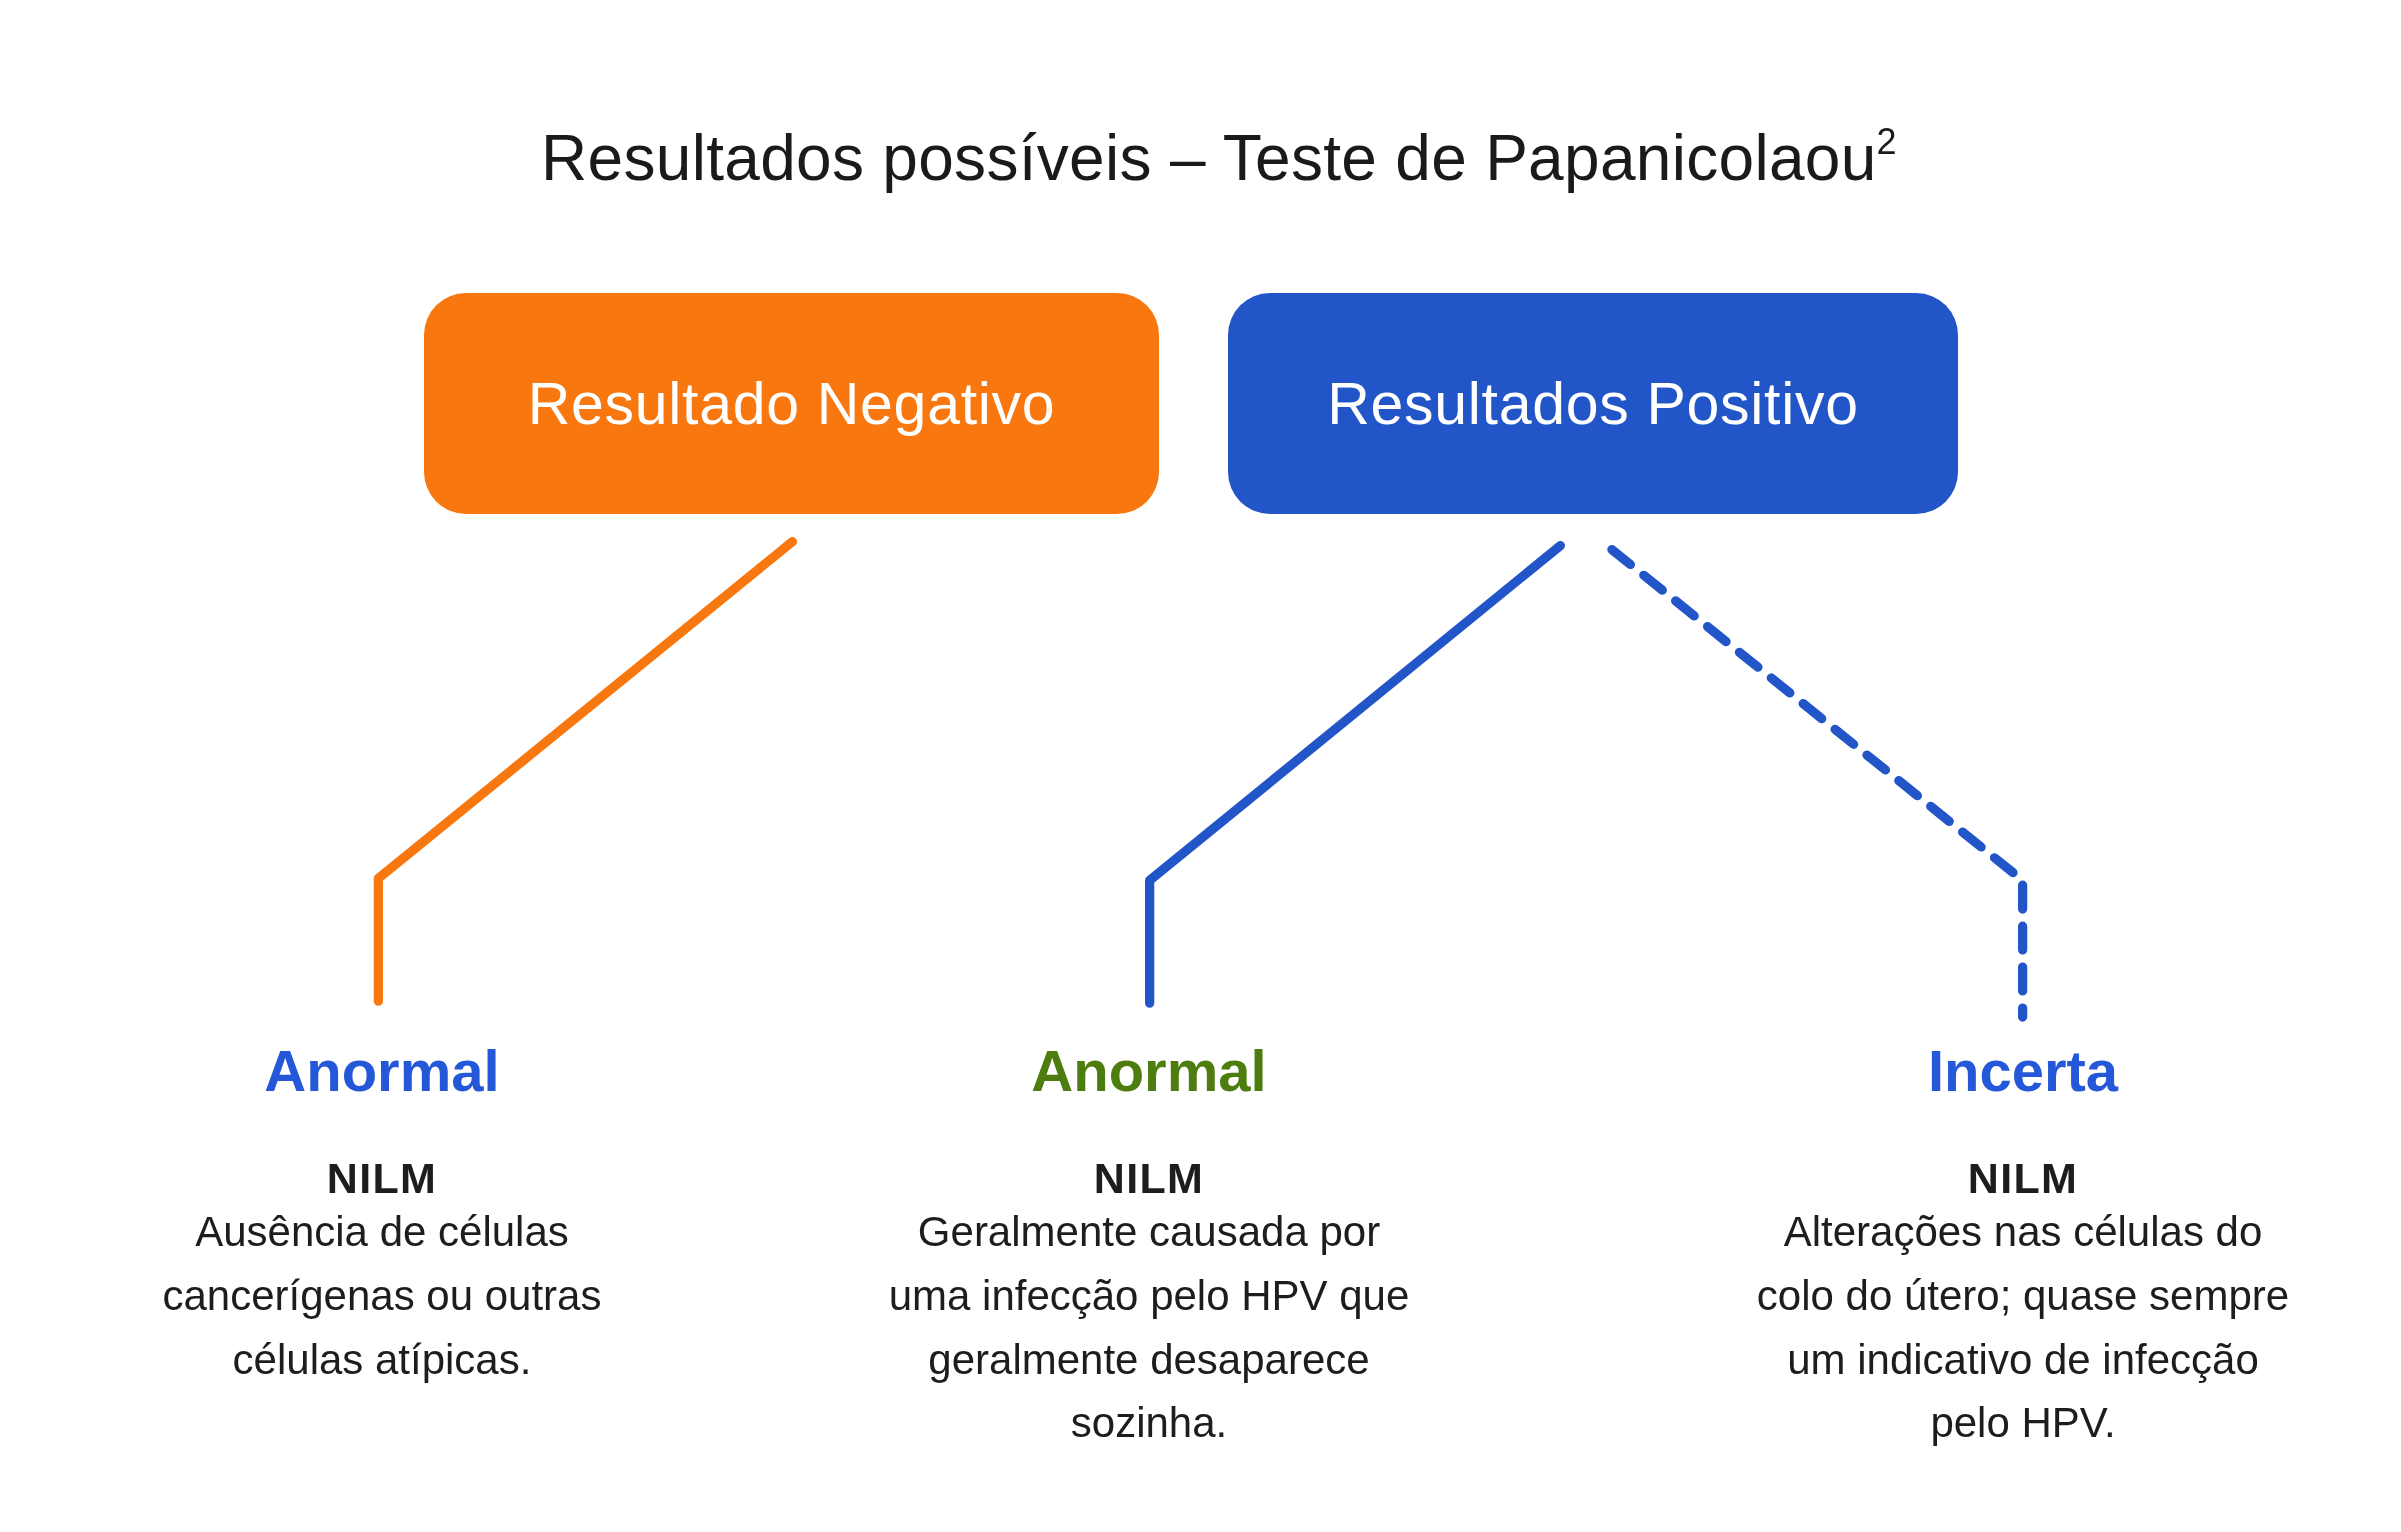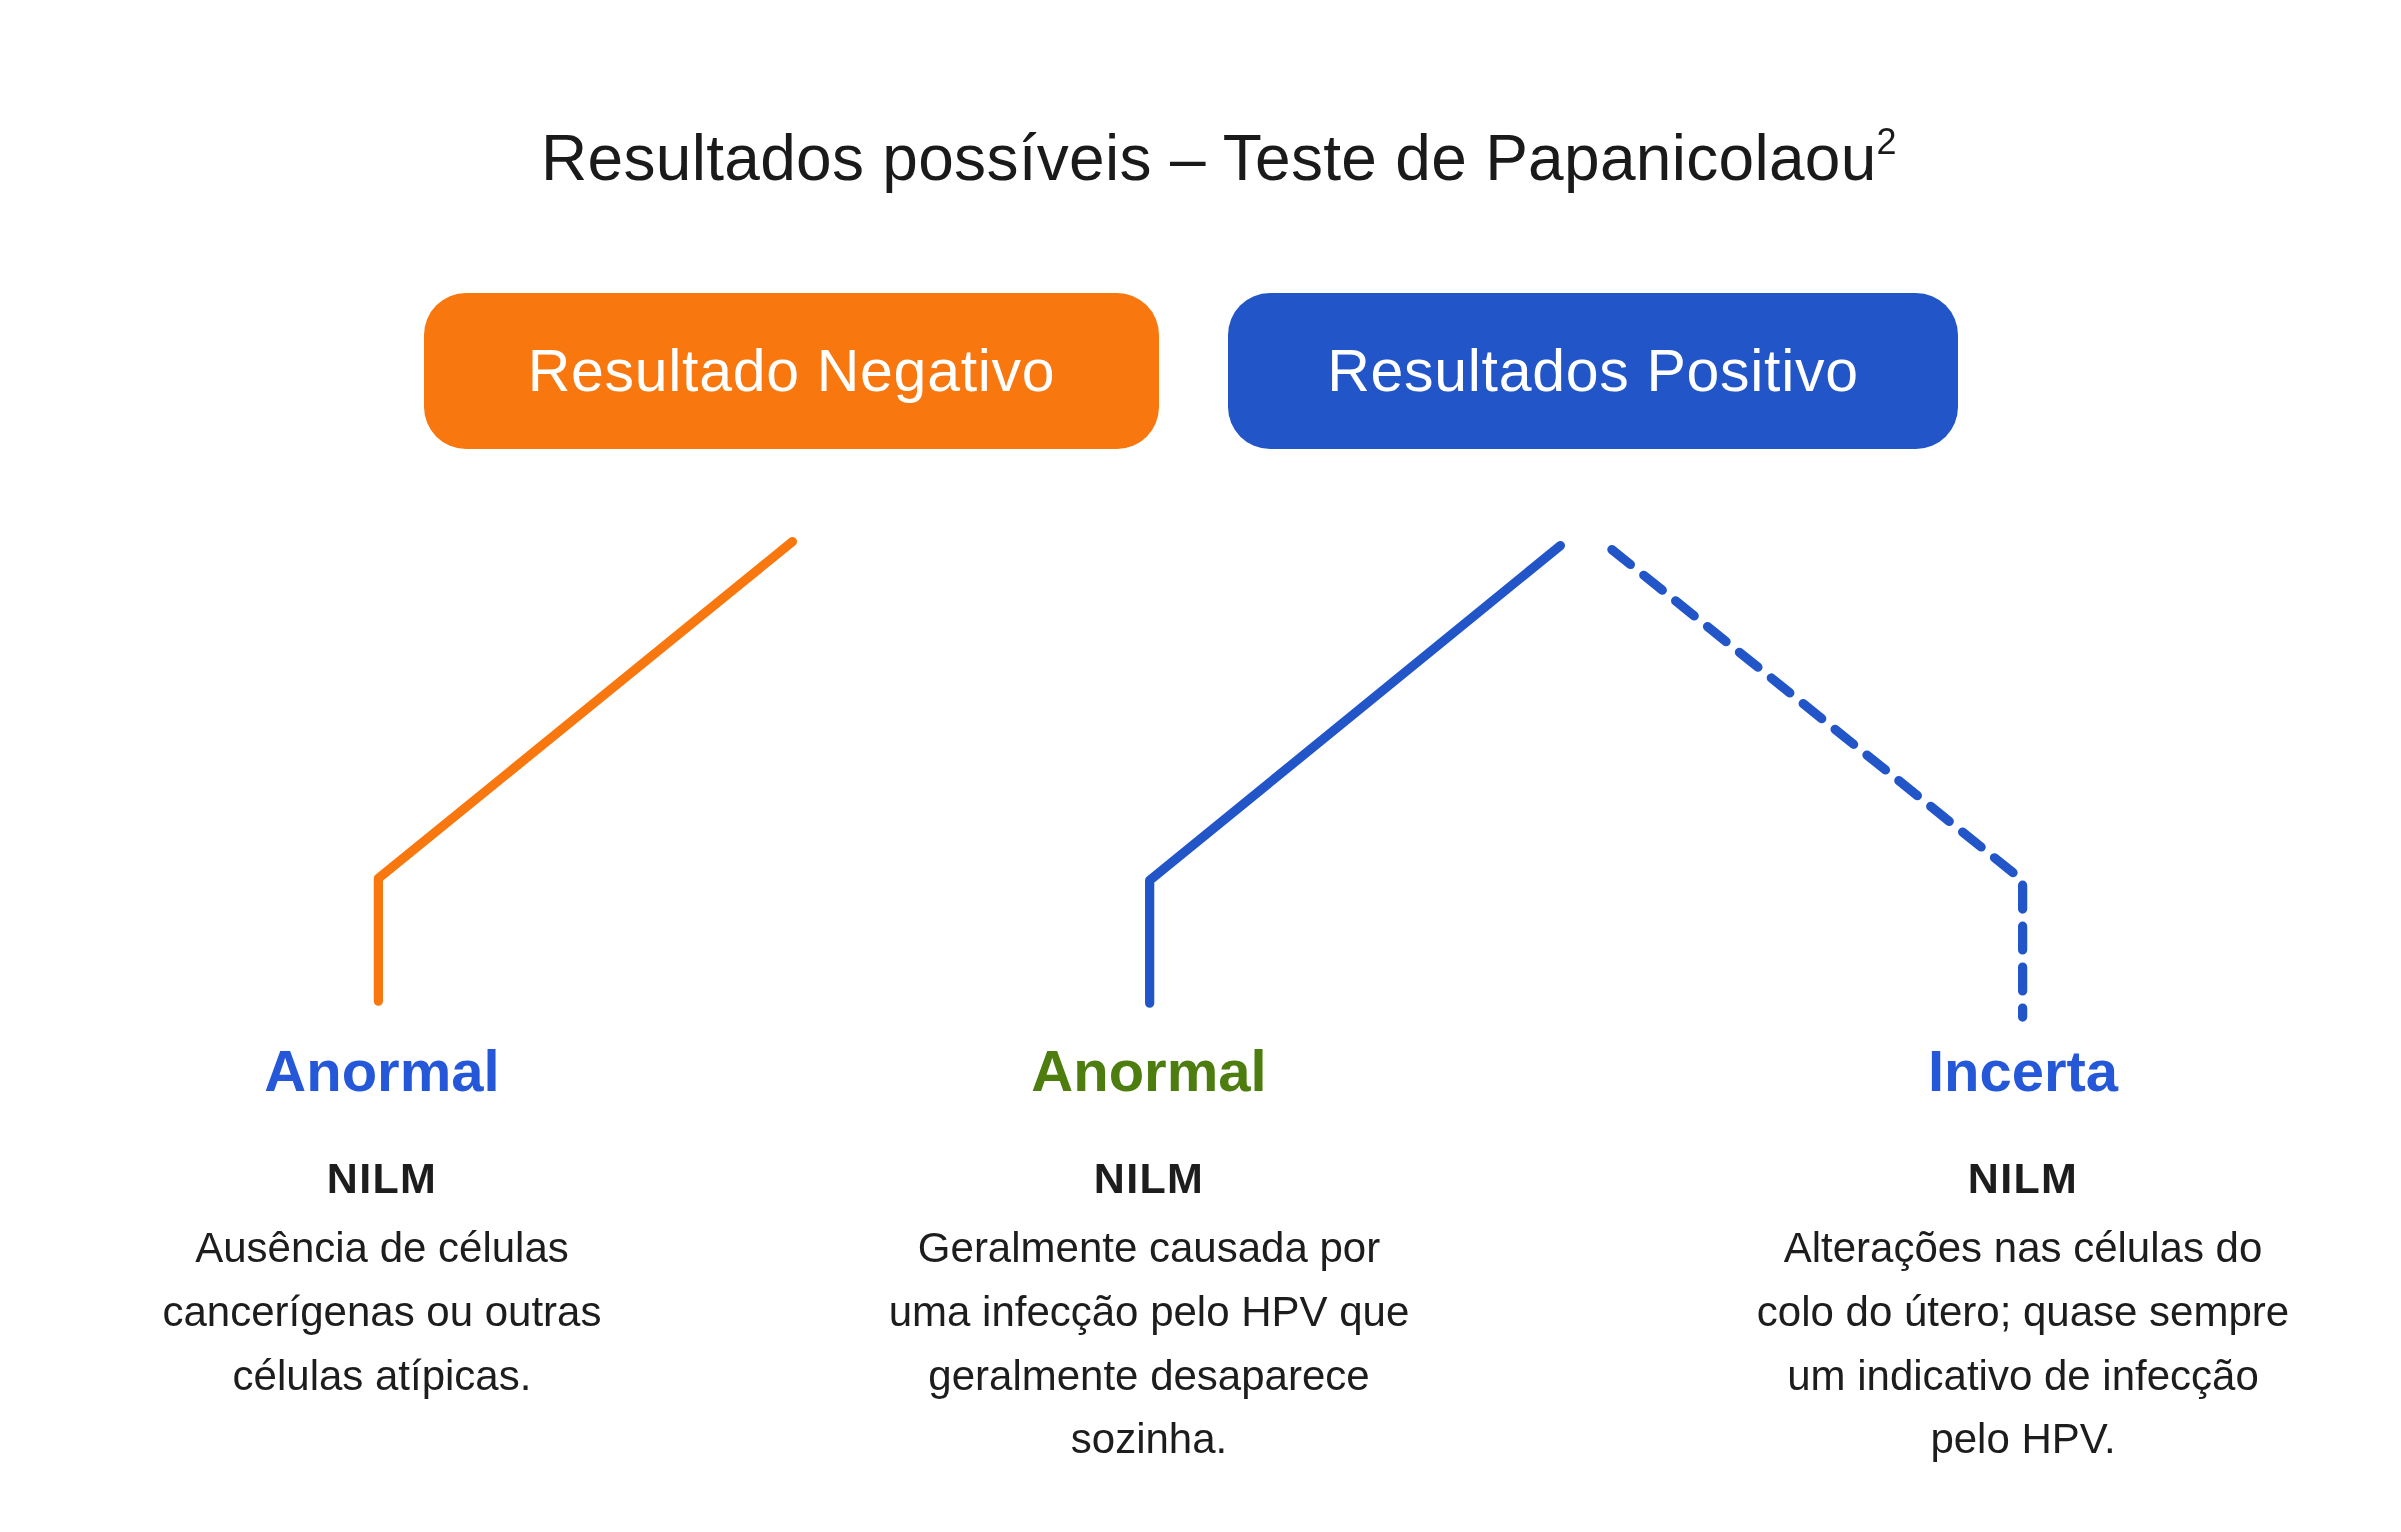--- a/index.html
+++ b/index.html
@@ -33,21 +33,21 @@
     font-size: 36px;
     vertical-align: baseline;
     position: relative;
     top: -26.4px;
   }
 
   
   .result-box {
     position: absolute;
     top: 293px;
-    height: 156px;
+    height: 221px;
     border-radius: 42px;
     display: flex;
     align-items: center;
     justify-content: center;
     color: #ffffff;
     font-size: 59px;
     font-weight: 400;
     letter-spacing: 0.7px;
   }
   .result-box.negative { left: 424px;  width: 735px; }
@@ -85,21 +85,20 @@
   }
   .outcome-acronym {
     margin-top: 57px;
     font-size: 43px;
     font-weight: 700;
     letter-spacing: 1.3px;
     line-height: 1;
     color: #1d1d1d;
   }
   .outcome-desc {
-    margin-top: 16px;
     font-size: 42px;
     font-weight: 400;
     line-height: 1.52;
     color: #1d1d1d;
     white-space: pre-line;
   }
 </style>
 </head>
 <body>
 

